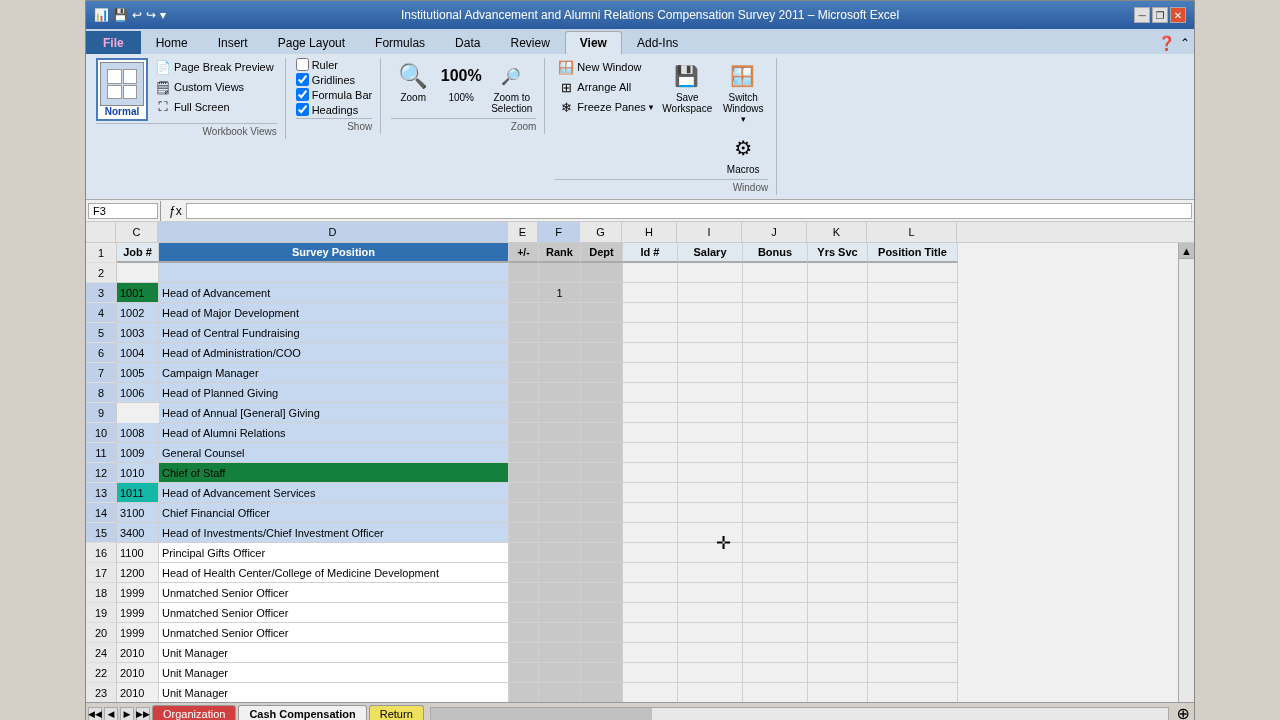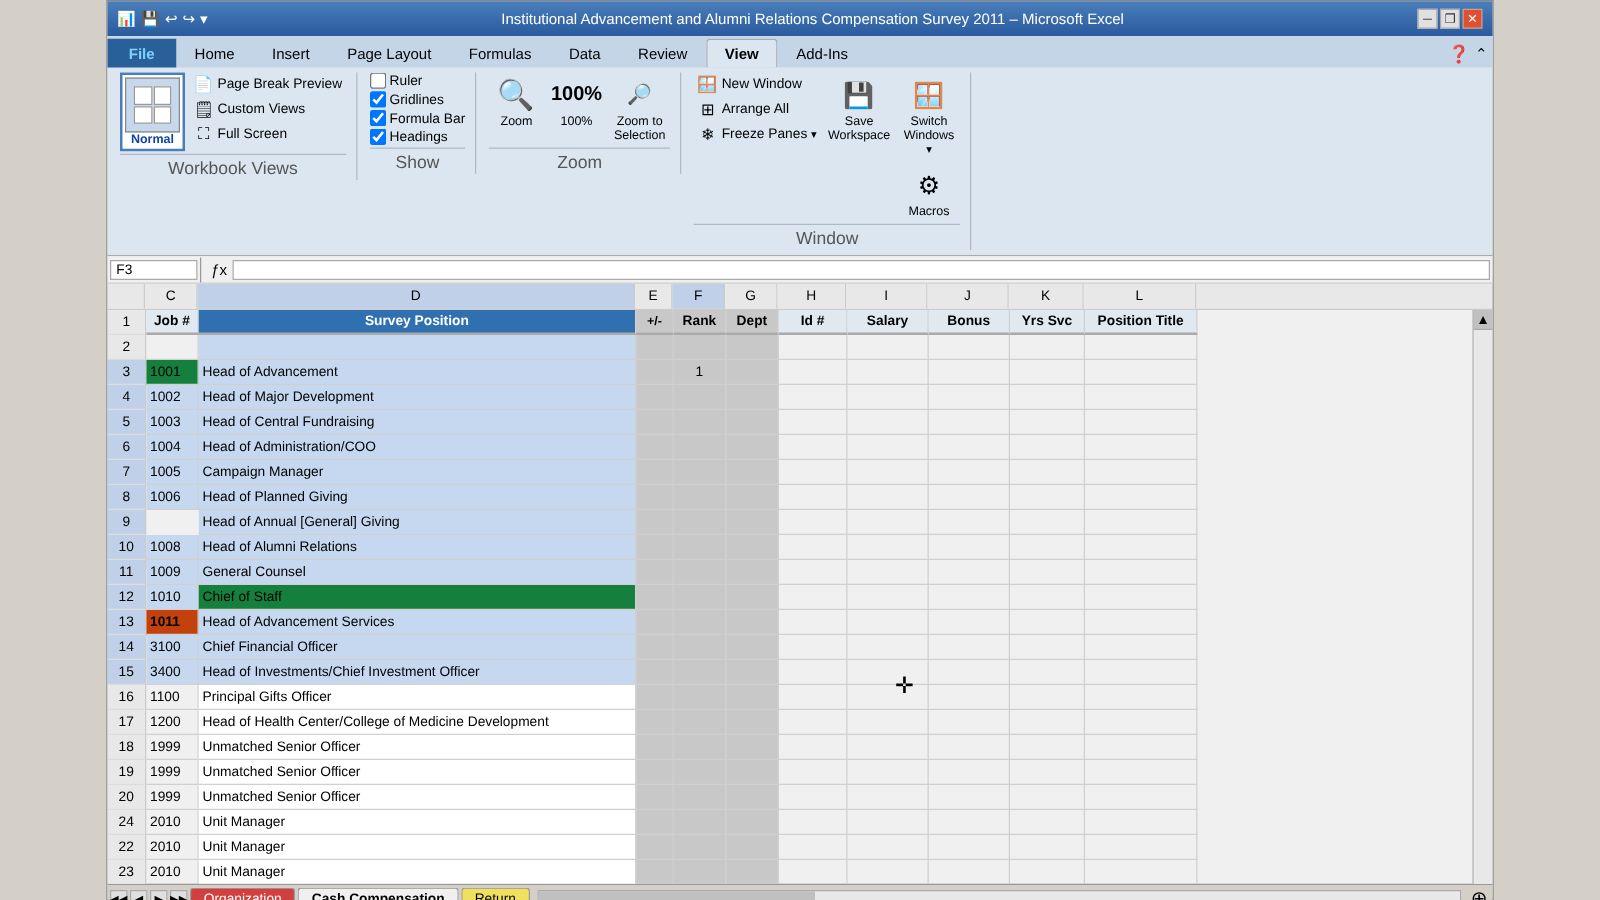--- a/index.html
+++ b/index.html
@@ -15,21 +15,21 @@
     .window-controls { display: flex; gap: 2px; }
 
     
     .ribbon { background: #dce6f0; border-bottom: 1px solid #aaa; }
     .ribbon-tabs { display: flex; background: #c5d5e8; padding-top: 2px; }
     .ribbon-tab { padding: 4px 14px; font-size: 12px; cursor: pointer; border: 1px solid transparent; border-bottom: none; border-radius: 3px 3px 0 0; }
     .ribbon-tab.active { background: #dce6f0; border-color: #aaa; font-weight: bold; }
     .ribbon-content { display: flex; padding: 4px 2px; gap: 2px; align-items: flex-start; }
     .ribbon-group { display: flex; flex-direction: column; border-right: 1px solid #b0b8c8; padding: 0 8px 2px; min-width: 60px; }
     .ribbon-group-items { display: flex; gap: 4px; align-items: flex-start; flex: 1; }
-    .ribbon-group-label { font-size: 14px; color: #555; text-align: center; padding-top: 2px; border-top: 1px solid #b0b8c8; margin-top: 2px; }
+    .ribbon-group-label { font-size: 10px; color: #555; text-align: right; padding-top: 2px; border-top: 1px solid #b0b8c8; margin-top: 2px; }
     .ribbon-btn { display: flex; flex-direction: column; align-items: center; cursor: pointer; padding: 2px 4px; border-radius: 3px; min-width: 44px; }
     .ribbon-btn .icon { width: 32px; height: 32px; display: flex; align-items: center; justify-content: center; font-size: 20px; }
     .ribbon-btn-small { display: flex; align-items: center; gap: 3px; cursor: pointer; padding: 1px 3px; border-radius: 2px; font-size: 11px; white-space: nowrap; }
     .ribbon-btn-small .icon-sm { width: 16px; height: 16px; display: flex; align-items: center; justify-content: center; font-size: 13px; }
     .formula-bar { display: flex; align-items: center; background: #f0f0f0; border-bottom: 1px solid #ccc; padding: 2px; height: 22px; }
     .name-box { width: 70px; border: 1px solid #aaa; padding: 1px 4px; font-size: 11px; background: white; }
     .formula-bar-sep { width: 3px; height: 20px; border-left: 1px solid #999; margin: 0 2px; }
     .formula-bar-input { flex: 1; border: 1px solid #aaa; padding: 1px 4px; font-size: 11px; background: white; }
     .col-headers { display: flex; background: #e8e8e8; border-bottom: 1px solid #ccc; }
     .corner-cell { width: 30px; min-width: 30px; height: 20px; background: #e8e8e8; border-right: 1px solid #ccc; }
@@ -82,21 +82,21 @@
     <div class="title-bar-title">Institutional Advancement and Alumni Relations Compensation Survey 2011 – Microsoft Excel</div>
     <div class="window-controls">
       <div class="title-btn">─</div>
       <div class="title-btn">❐</div>
       <div class="title-btn close">✕</div>
     </div>
   </div>
 
   <div class="ribbon">
     <div class="ribbon-tabs">
-      <div class="ribbon-tab" style="background:#2a6099;color:#7dd3fc;font-weight:bold;border-radius:0;padding:4px 16px;">File</div>
+      <div class="ribbon-tab" style="background:#2a6099;color:#f9a8d4;font-weight:bold;border-radius:0;padding:4px 16px;">File</div>
       <div class="ribbon-tab">Home</div>
       <div class="ribbon-tab">Insert</div>
       <div class="ribbon-tab">Page Layout</div>
       <div class="ribbon-tab">Formulas</div>
       <div class="ribbon-tab">Data</div>
       <div class="ribbon-tab">Review</div>
       <div class="ribbon-tab active">View</div>
       <div class="ribbon-tab">Add-Ins</div>
       <div style="margin-left:auto;display:flex;gap:4px;align-items:center;padding-right:4px;">
         <span style="font-size:14px;">❓</span>
@@ -409,21 +409,21 @@
           <div class="cell col-f" style="background:#c8c8c8;"></div>
           <div class="cell col-g" style="background:#c8c8c8;"></div>
           <div class="cell col-h"></div>
           <div class="cell col-i"></div>
           <div class="cell col-j"></div>
           <div class="cell col-k"></div>
           <div class="cell col-l"></div>
         </div>
 
         <div class="grid-row">
-          <div class="cell col-c" style="background:#c2410c;font-weight:bold;">1011</div>
+          <div class="cell col-c" style="background:#14b8a6;">1011</div>
           <div class="cell col-d" style="background:#c5d8f0;">Head of Advancement Services</div>
           <div class="cell col-e" style="background:#c8c8c8;"></div>
           <div class="cell col-f" style="background:#c8c8c8;"></div>
           <div class="cell col-g" style="background:#c8c8c8;"></div>
           <div class="cell col-h"></div>
           <div class="cell col-i"></div>
           <div class="cell col-j"></div>
           <div class="cell col-k"></div>
           <div class="cell col-l"></div>
         </div>

